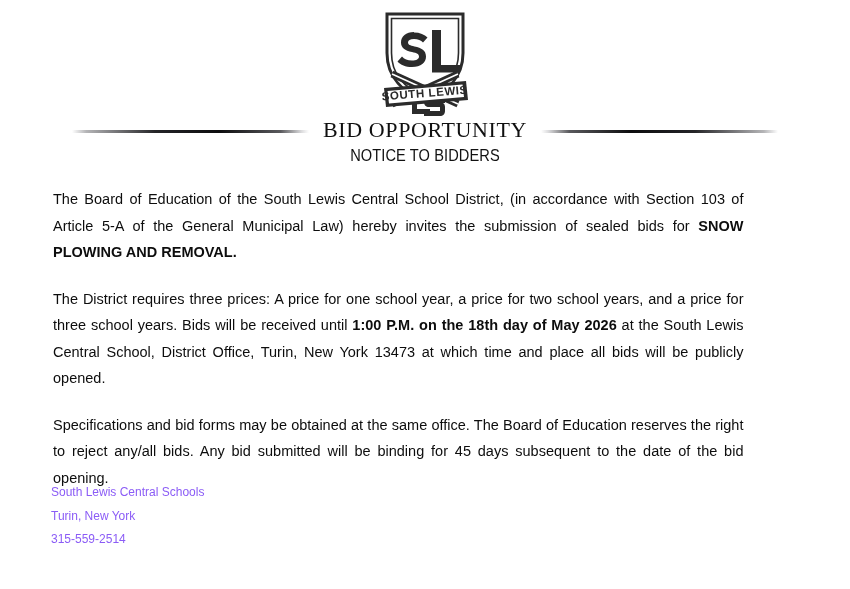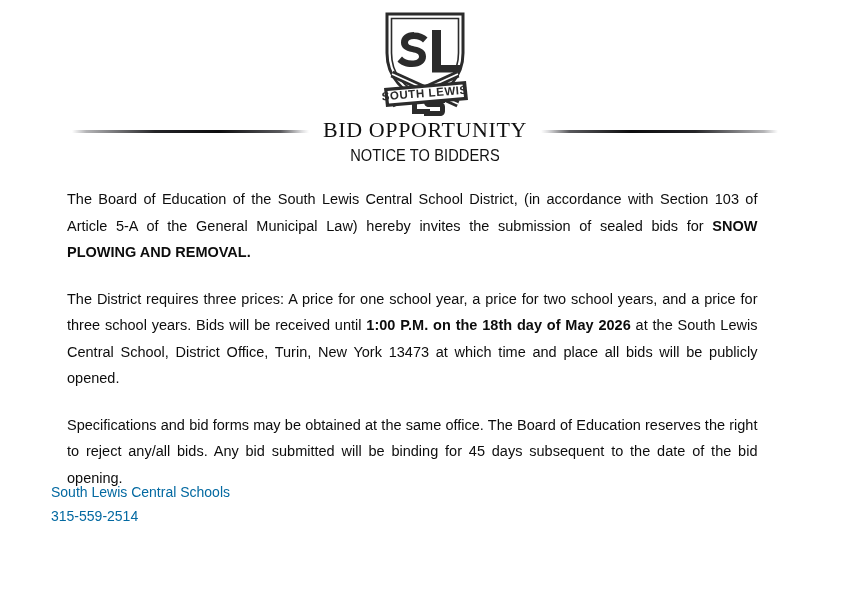--- a/index.html
+++ b/index.html
@@ -90,21 +90,21 @@
     font-size: 17px;
     letter-spacing: 0.1px;
     color: #111111;
     margin-top: 2px;
     transform: scaleX(0.86);
   }
 
   
   .body-area {
     position: absolute;
-    left: 67px;
+    left: 53px;
     top: 186px;
     width: 691px;
   }
   p.para {
     margin: 0 0 20px 0;
     text-align: justify;
     text-justify: inter-word;
     font-family: "Liberation Sans", sans-serif;
     font-size: 15.2px;
     line-height: 26.5px;
@@ -114,23 +114,23 @@
     width: 723px;
   }
   p.para:last-child { margin-bottom: 0; }
   p.para b { font-weight: bold; }
 
   .sig-block {
     position: absolute;
     left: 51px;
     top: 481px;
     font-family: "Liberation Sans", sans-serif;
-    font-size: 14px;
+    font-size: 12px;
     line-height: 23.5px;
-    color: #0369a1;
+    color: #8b5cf6;
   }
   .sig-block div { white-space: nowrap; }
 </style>
 </head>
 <body>
 
 <div class="page">
 
   <div class="logo-wrap">
     <svg class="logo-svg" width="126" height="112" viewBox="0 0 126 112">
@@ -179,16 +179,17 @@
   <div class="notice-line">NOTICE TO BIDDERS</div>
 
   <div class="body-area">
     <p class="para"><span>The Board of Education of the South Lewis Central School District, (in accordance with Section 103 of Article 5-A of the General Municipal Law) hereby invites the submission of sealed bids for </span><b>SNOW PLOWING AND REMOVAL.</b></p>
     <p class="para"><span>The District requires three prices: A price for one school year, a price for two school years, and a price for three school years. Bids will be received until </span><b>1:00 P.M. on the 18th day of May 2026</b><span> at the South Lewis Central School, District Office, Turin, New York 13473 at which time and place all bids will be publicly opened.</span></p>
     <p class="para"><span>Specifications and bid forms may be obtained at the same office. The Board of Education reserves the right to reject any/all bids. Any bid submitted will be binding for 45 days subsequent to the date of the bid opening.</span></p>
   </div>
 
   <div class="sig-block">
     <div>South Lewis Central Schools</div>
+    <div>Turin, New York</div>
     <div>315-559-2514</div>
   </div>
 
 </div>
 
 </body></html>

